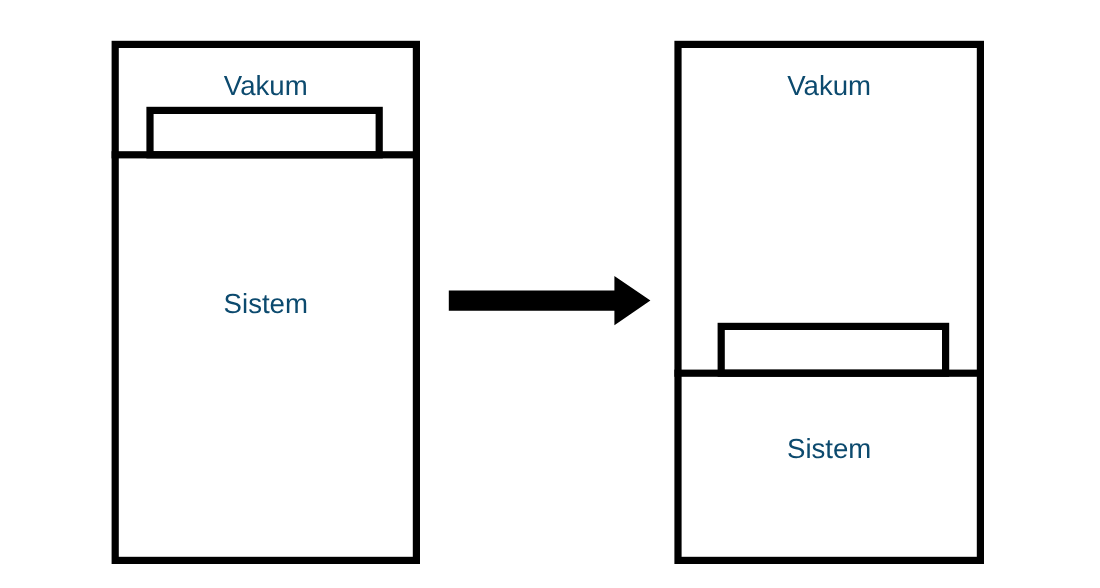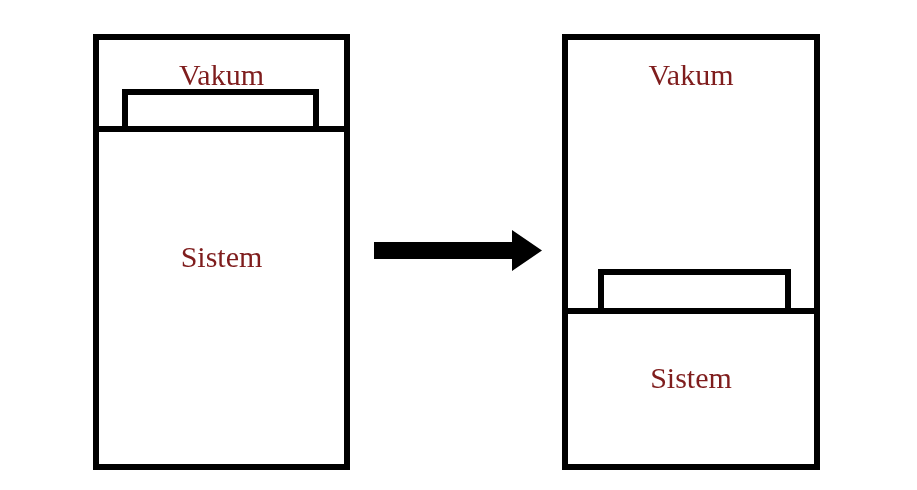--- a/index.html
+++ b/index.html
@@ -74,23 +74,23 @@
   #piston-right {
     left: 598px;
     top: 269px;
     width: 193px;
     height: 45px;
   }
 
   
   .label {
     position: absolute;
-    color: #7f1d1d;
-    font-size: 30px;
-    font-family: Liberation Serif, serif;
+    color: #0c4a6e;
+    font-size: 23px;
+    font-family: Liberation Sans, sans-serif;
     text-align: center;
     white-space: nowrap;
     line-height: 1;
   }
   #label-vakum-left {
     left: 93px;
     top: 60px;
     width: 257px;
   }
   #label-sistem-left {

